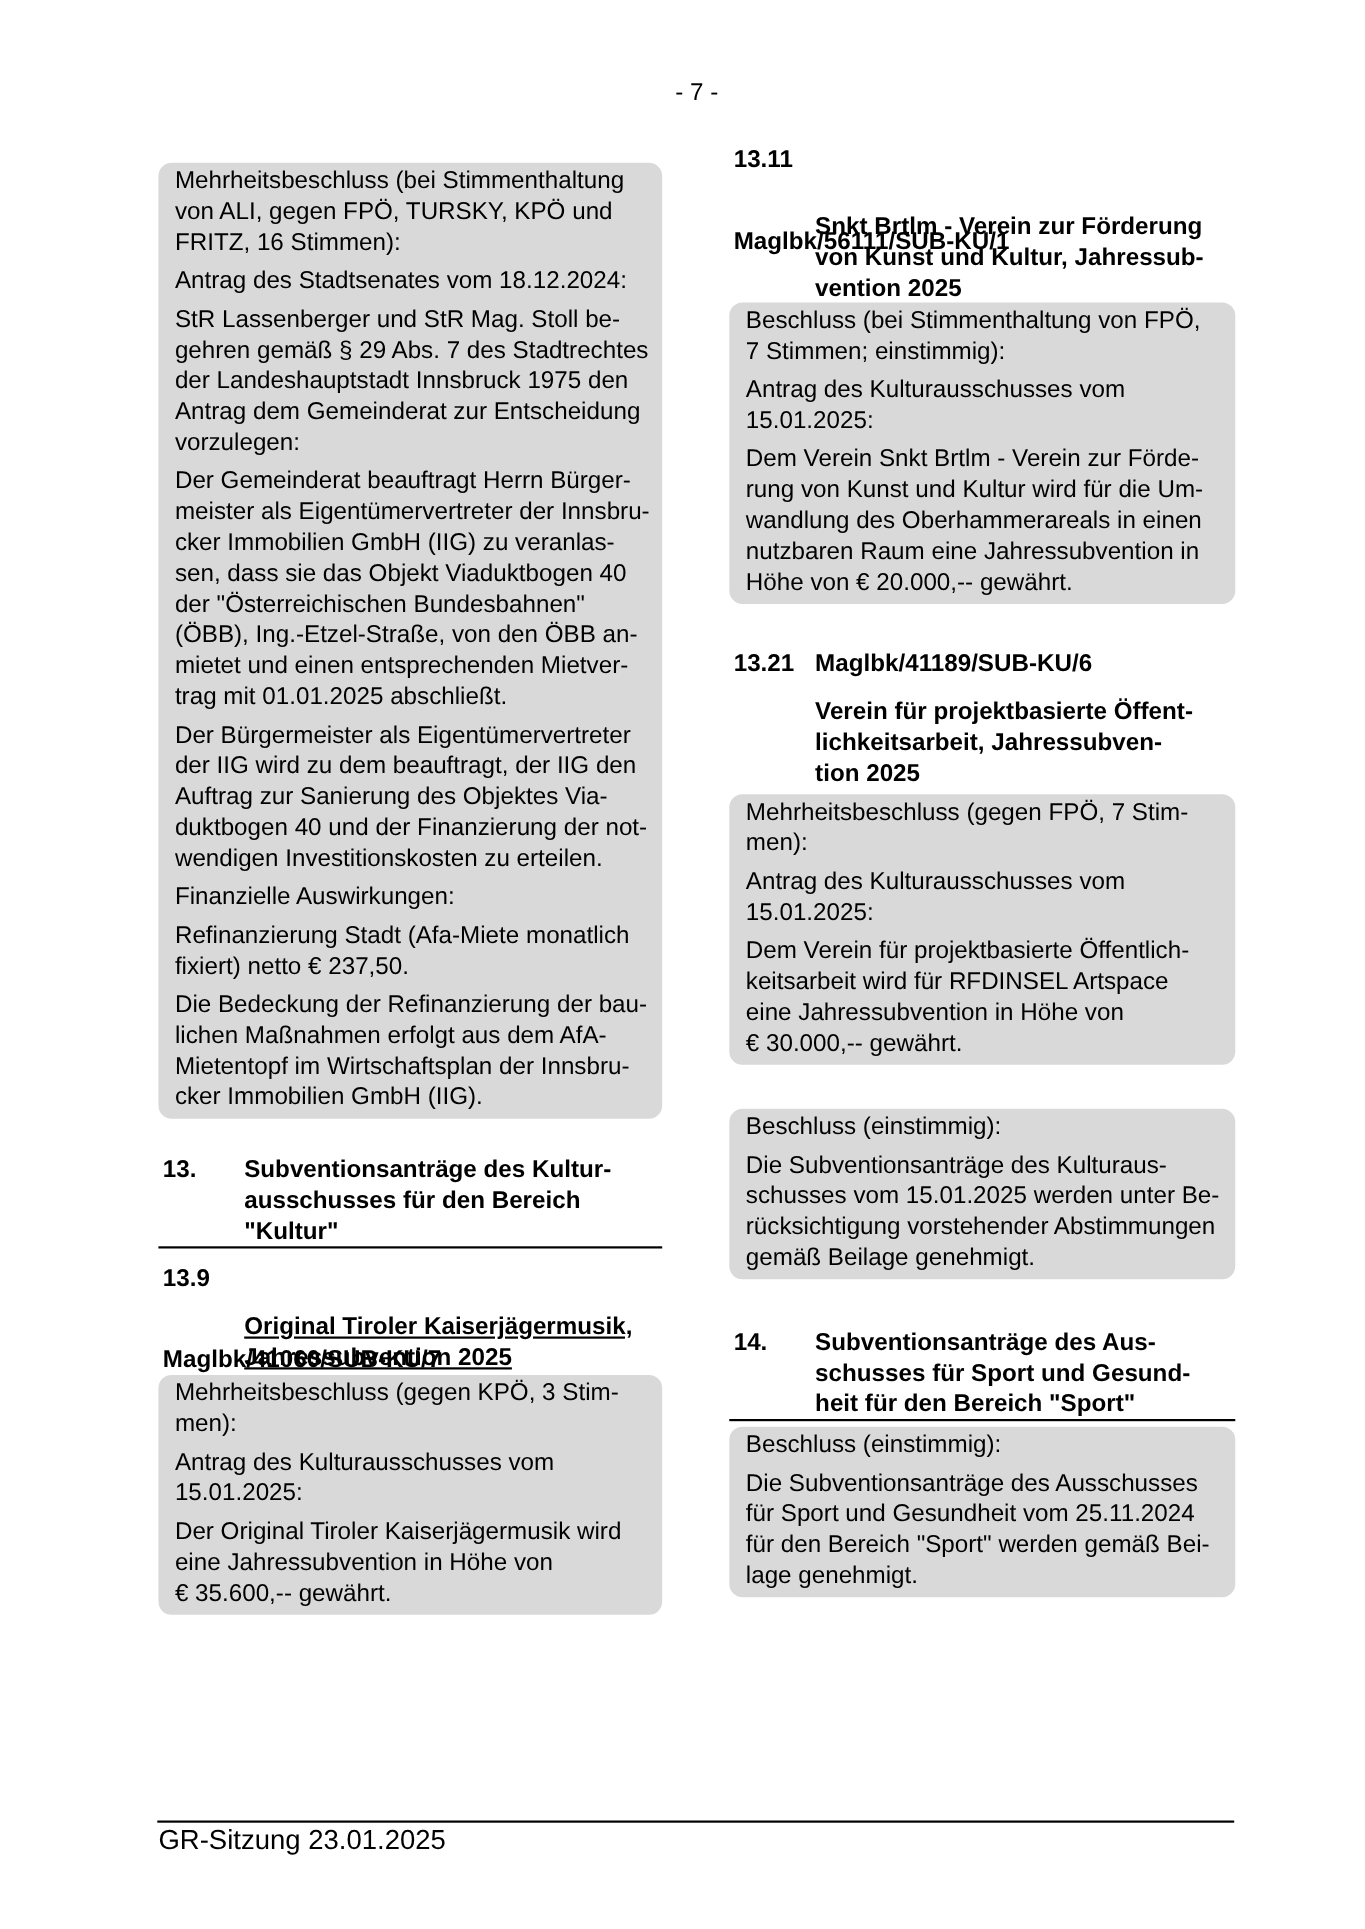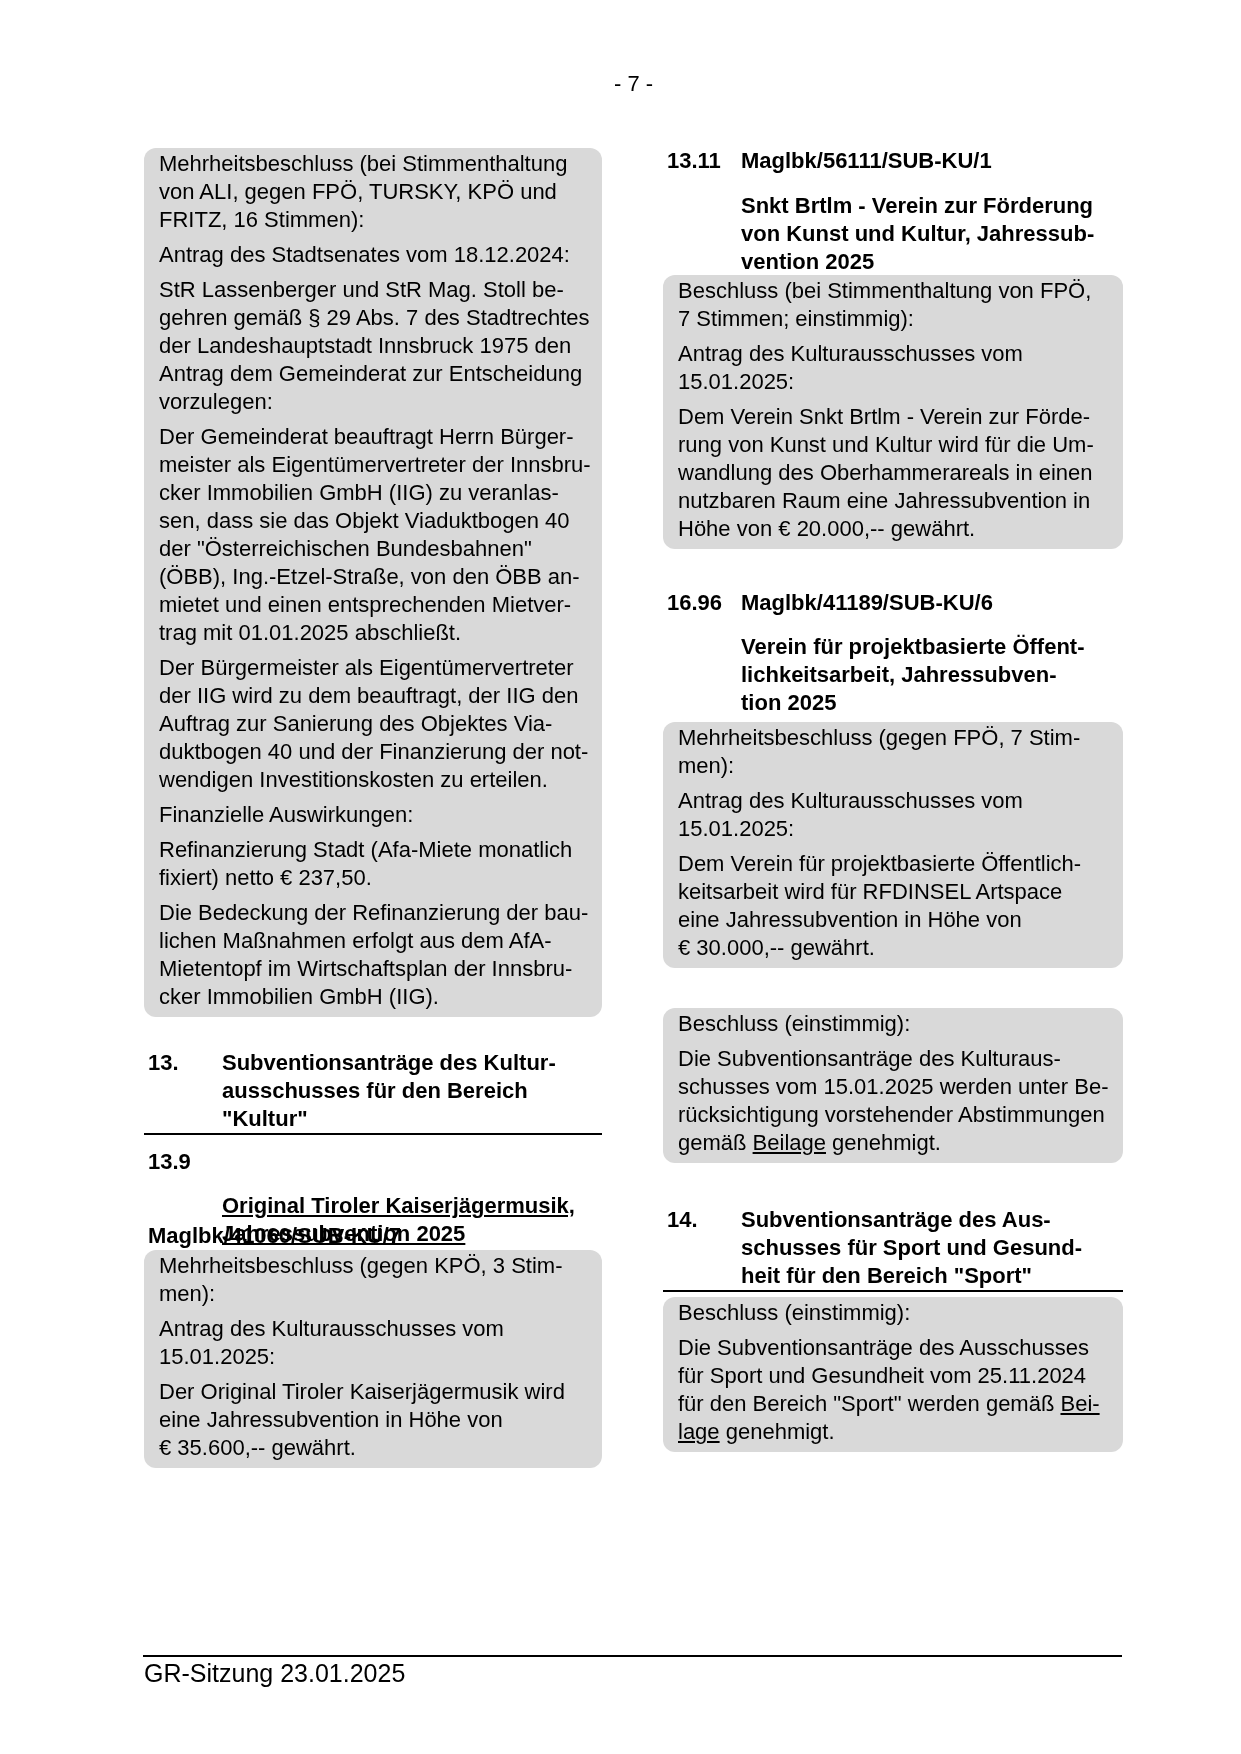--- a/index.html
+++ b/index.html
@@ -22,21 +22,21 @@
   .gray{background:#d9d9d9;padding:2px 6px 6px 15px;border-radius:12px;}
   .gray p{margin:0 0 7px 0;}
   .gray p:last-child{margin-bottom:0;}
   .hrow{display:flex;font-weight:bold;padding-left:4px;}
   .hrow .num{flex:0 0 74px;}
   .hrow .ttl{flex:1;}
   .ruled{border-bottom:2px solid #000;}
   .subttl{font-weight:bold;margin-left:78px;}
   .footer-rule{position:absolute;left:143px;top:1655px;width:979px;height:2px;background:#000;}
   .footer-text{position:absolute;left:144px;top:1659px;font-size:25px;line-height:28px;}
-  .u{text-decoration:underline;}
+  .u{}
 </style>
 </head>
 <body>
 
 <div class="page">
 
   <div class="pageno">- 7 -</div>
 
   <div class="col col-left">
 
@@ -65,35 +65,35 @@
 
     <div class="abs gray" style="top: 1250px; background: rgb(217, 217, 217);">
         <p>Mehrheitsbeschluss (gegen KPÖ, 3 Stim-<br>men):</p>
         <p>Antrag des Kulturausschusses vom<br>15.01.2025:</p>
         <p>Der Original Tiroler Kaiserjägermusik wird<br>eine Jahressubvention in Höhe von<br>€ 35.600,-- gewährt.</p>
       </div>
   </div>
 
   <div class="col col-right">
 
-    <div class="abs hrow" style="top:147px;">
+    <div class="abs hrow" style="top:131px;flex-direction:column;">
       <span class="num">13.11</span>
       <span class="ttl">Maglbk/56111/SUB-KU/1</span>
     </div>
 
     <div class="abs subttl" style="top:192px;">Snkt Brtlm - Verein zur Förderung<br>von Kunst und Kultur, Jahressub-<br>vention 2025</div>
 
     <div class="abs gray" style="top: 275px; background: rgb(217, 217, 217);">
         <p>Beschluss (bei Stimmenthaltung von FPÖ,<br>7 Stimmen; einstimmig):</p>
         <p>Antrag des Kulturausschusses vom<br>15.01.2025:</p>
         <p>Dem Verein Snkt Brtlm - Verein zur Förde-<br>rung von Kunst und Kultur wird für die Um-<br>wandlung des Oberhammerareals in einen<br>nutzbaren Raum eine Jahressubvention in<br>Höhe von € 20.000,-- gewährt.</p>
       </div>
 
     <div class="abs hrow" style="top:589px;">
-      <span class="num">16.96</span>
+      <span class="num">13.21</span>
       <span class="ttl">Maglbk/41189/SUB-KU/6</span>
     </div>
 
     <div class="abs subttl" style="top:633px;">Verein für projektbasierte Öffent-<br>lichkeitsarbeit, Jahressubven-<br>tion 2025</div>
 
     <div class="abs gray" style="top: 722px; background: rgb(217, 217, 217);">
         <p>Mehrheitsbeschluss (gegen FPÖ, 7 Stim-<br>men):</p>
         <p>Antrag des Kulturausschusses vom<br>15.01.2025:</p>
         <p>Dem Verein für projektbasierte Öffentlich-<br>keitsarbeit wird für RFDINSEL Artspace<br>eine Jahressubvention in Höhe von<br>€ 30.000,-- gewährt.</p>
       </div>

